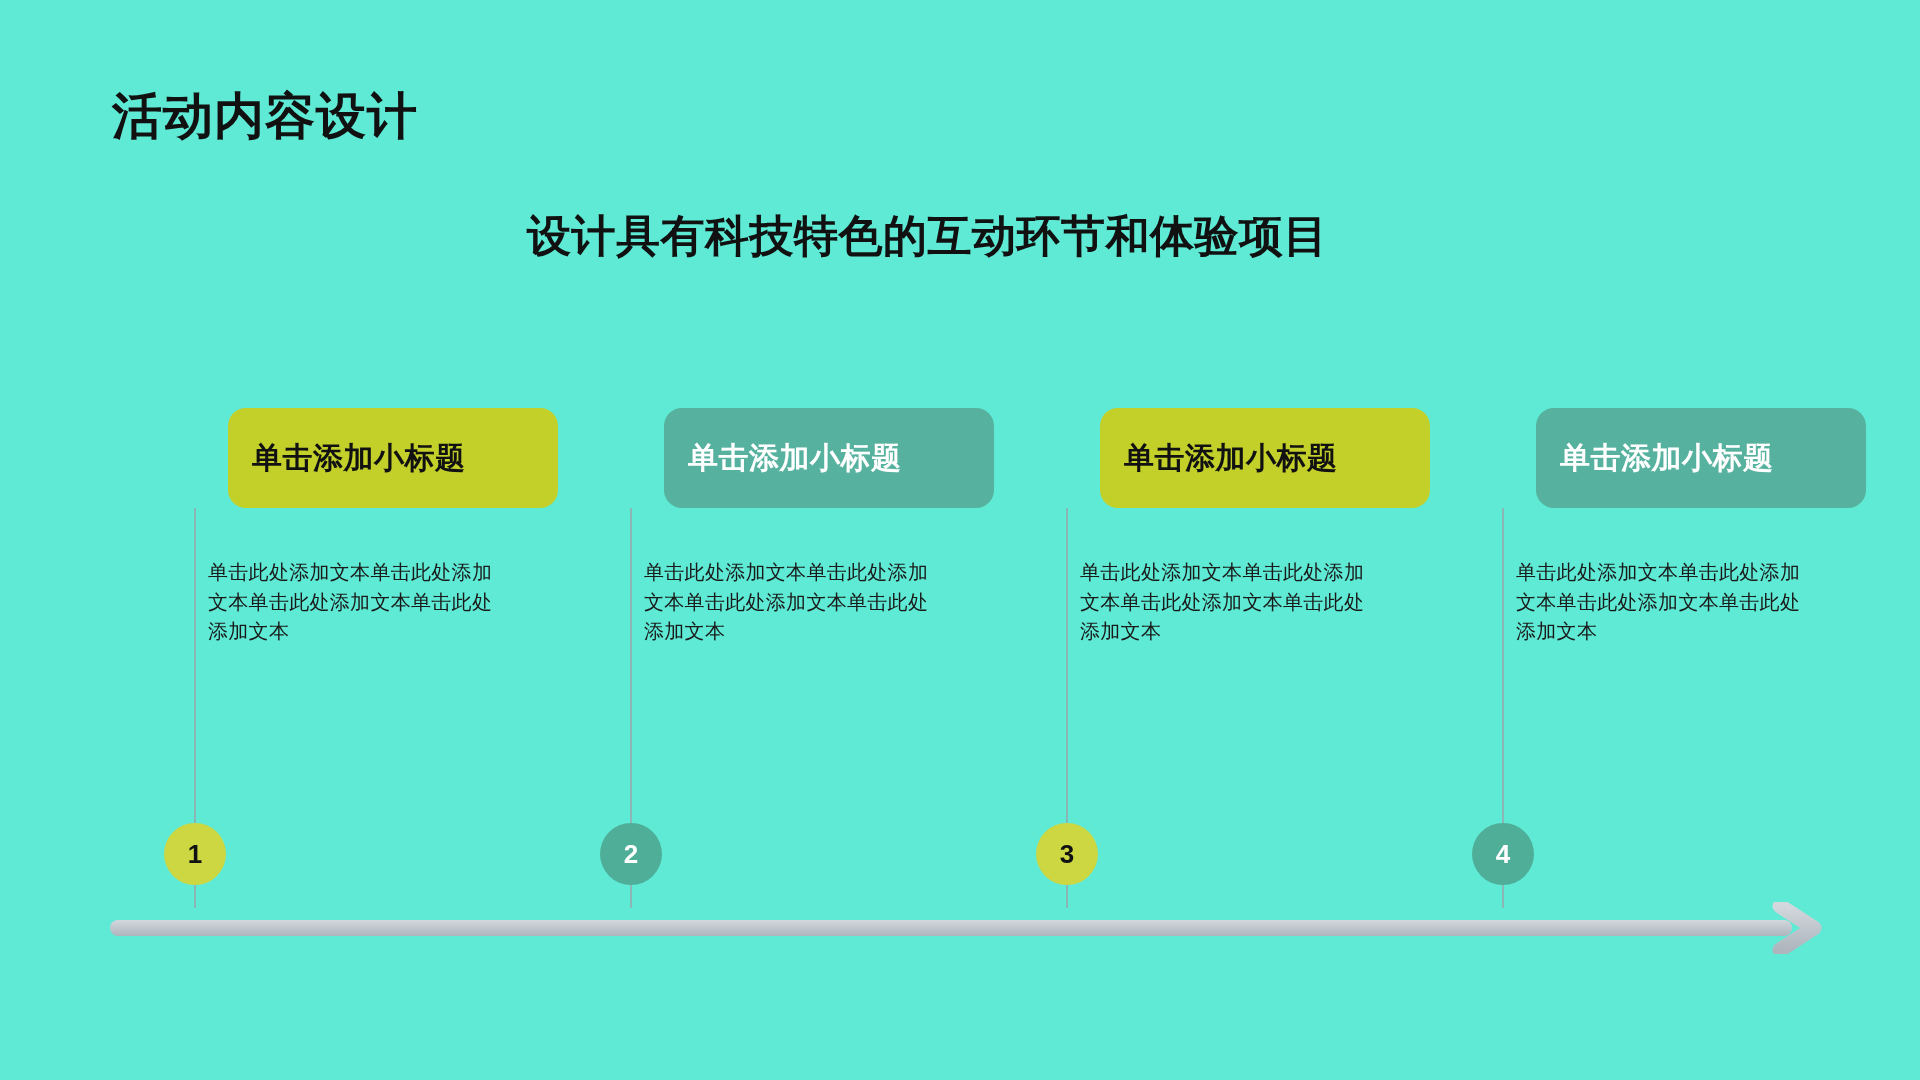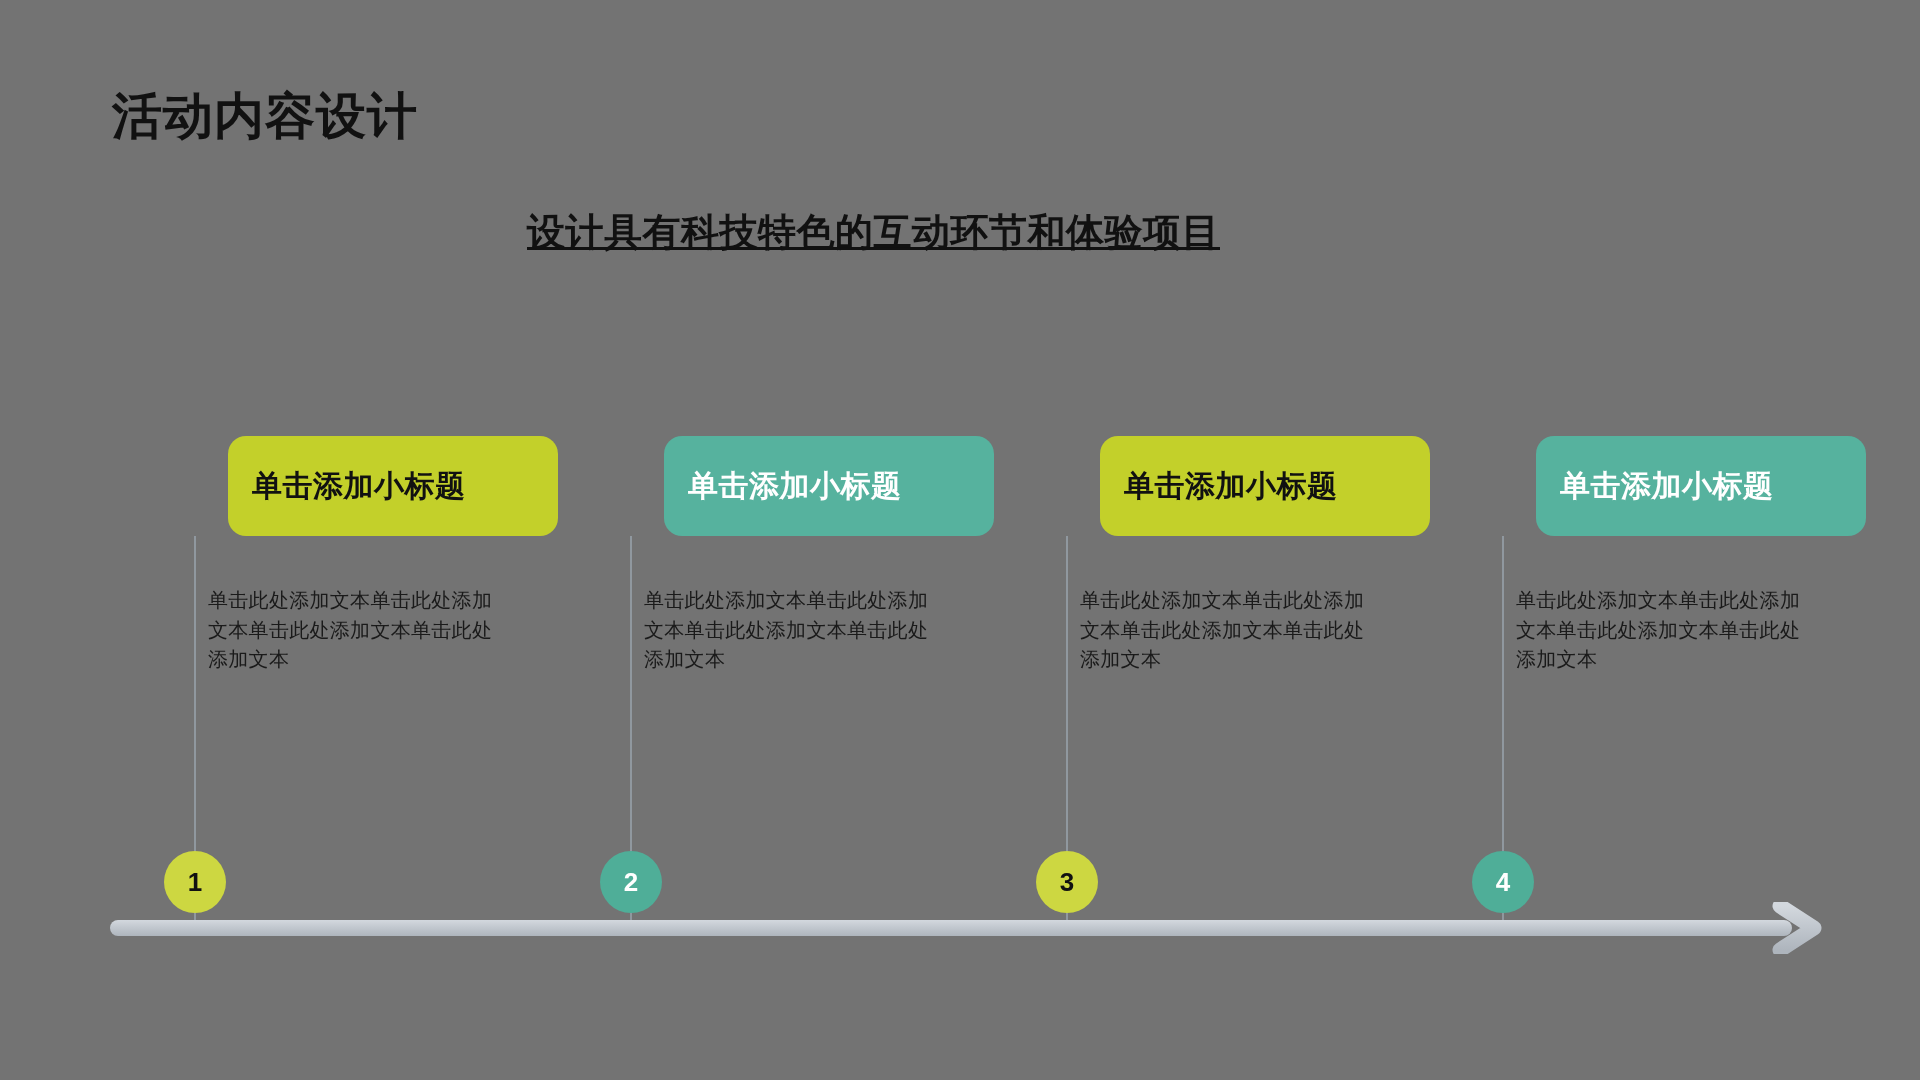--- a/index.html
+++ b/index.html
@@ -14,45 +14,44 @@
     background: #eaf2fb;
     font-family: "Liberation Sans", "DejaVu Sans", sans-serif;
     position: relative;
   }
 
   .slide {
     position: absolute;
     inset: 0;
     width: 1920px;
     height: 1080px;
-    background: #737373;
+    background: #5eead4;
   }
 
   
   .page-title {
     position: absolute;
     left: 112px;
     top: 83px;
     font-size: 50px;
     font-weight: bold;
     color: #111111;
     letter-spacing: 1px;
     white-space: nowrap;
   }
 
   .page-subtitle {
     position: absolute;
     left: 527px;
     top: 207px;
-    font-size: 38px;
+    font-size: 44px;
     font-weight: bold;
     color: #111111;
     letter-spacing: 0.5px;
     white-space: nowrap;
-    text-decoration: underline;
   }
 
   
   .timeline-axis {
     position: absolute;
     left: 110px;
     top: 920px;
     width: 1682px;
     height: 16px;
   }
@@ -71,21 +70,21 @@
     position: absolute;
     left: 1660px;
     top: -18px;
     width: 72px;
     height: 52px;
   }
 
   
   .column {
     position: absolute;
-    top: 436px;
+    top: 408px;
     width: 290px;
     padding-left: 44px;
   }
 
   .col-connector {
     position: absolute;
     top: 100px;
     left: 10px;
     width: 2px;
     height: 400px;

